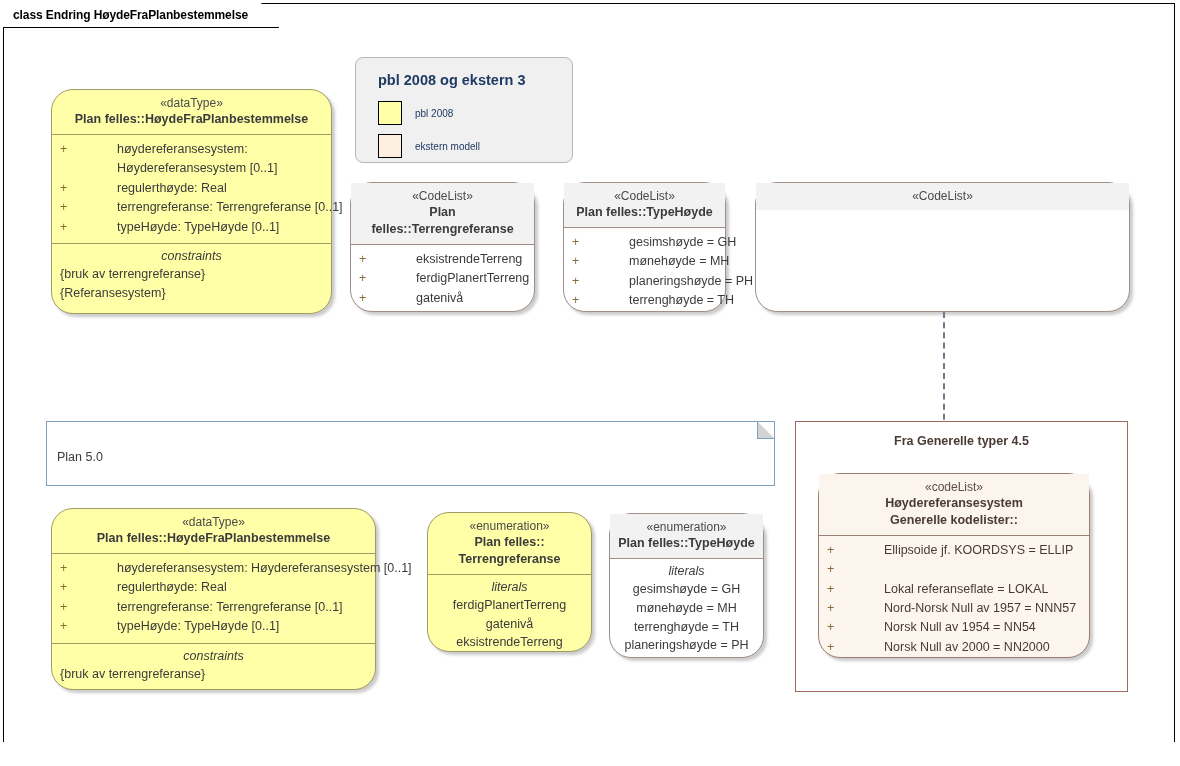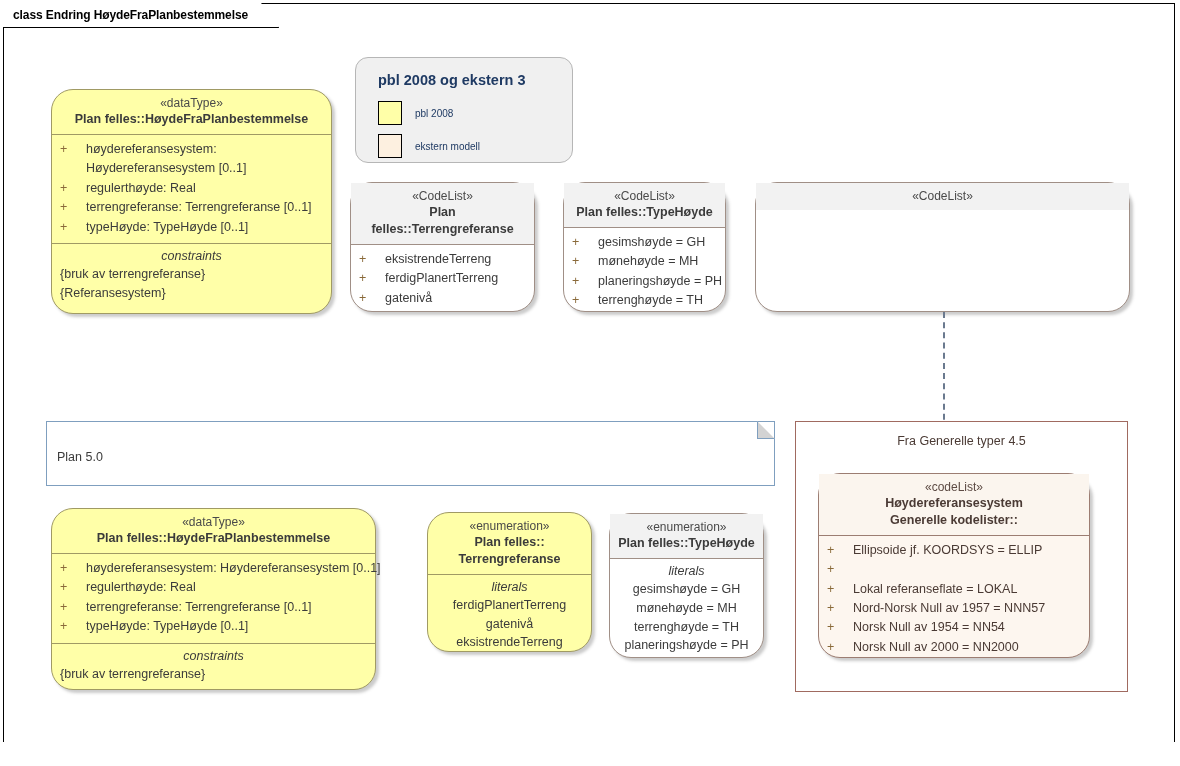--- a/index.html
+++ b/index.html
@@ -104,21 +104,21 @@
     font-size: 12.5px;
     line-height: 1.55;
     color: #3b3b3b;
     white-space: nowrap;
   }
   .attr-vis {
     width: 26px;
     flex: 0 0 26px;
     color: #8a6a3a;
   }
-  .attr-txt { flex: 1 1 auto; }
+  .attr-txt { flex: 1 1 auto; margin-left: 31px; }
   .plain-row {
     font-size: 12.5px;
     line-height: 1.5;
     color: #3b3b3b;
     white-space: nowrap;
   }
   .centered-row {
     text-align: center;
     font-size: 12.5px;
     line-height: 1.5;
@@ -213,20 +213,21 @@
     border: 1px solid #a06a60;
   }
   .pkg-label {
     position: absolute;
     left: 0;
     right: 0;
     top: 12px;
     text-align: center;
     font-size: 12.5px;
     color: #4a3a34;
+    font-weight: bold;
   }
 
   
   .dash-line {
     position: absolute;
     border-left: 2px dashed #6b7a8f;
     width: 0;
   }
   .tri-arrow {
     position: absolute;
@@ -255,21 +256,21 @@
 
 <div id="canvas">
 
   <div class="frame-outer"></div>
   <div class="tab-topmask"></div>
 
   <div class="diagram-tab">
     <span class="tab-label">class Endring HøydeFraPlanbestemmelse</span>
   </div>
 
-  <div class="legend" style="left:355px; top:57px; width:218px; height:106px;border-radius:13px;">
+  <div class="legend" style="left:355px; top:57px; width:218px; height:106px;">
     <div class="legend-title">pbl 2008 og ekstern 3</div>
     <div class="legend-row">
       <span class="legend-swatch sw-pbl"></span>
       <span class="legend-label">pbl 2008</span>
     </div>
     <div class="legend-row">
       <span class="legend-swatch sw-ext"></span>
       <span class="legend-label">ekstern modell</span>
     </div>
   </div>

